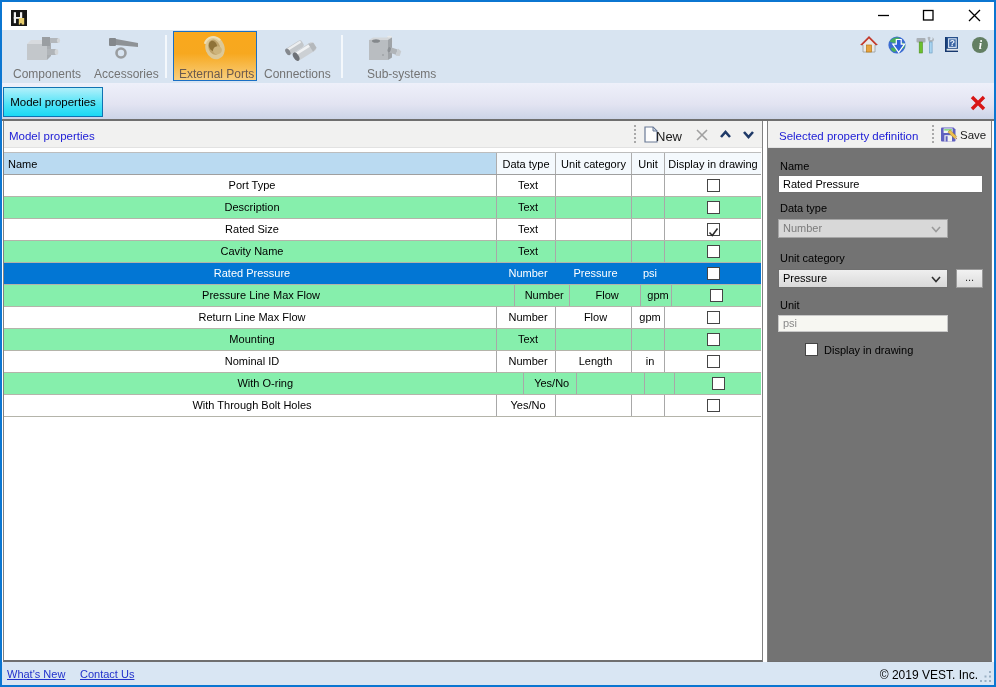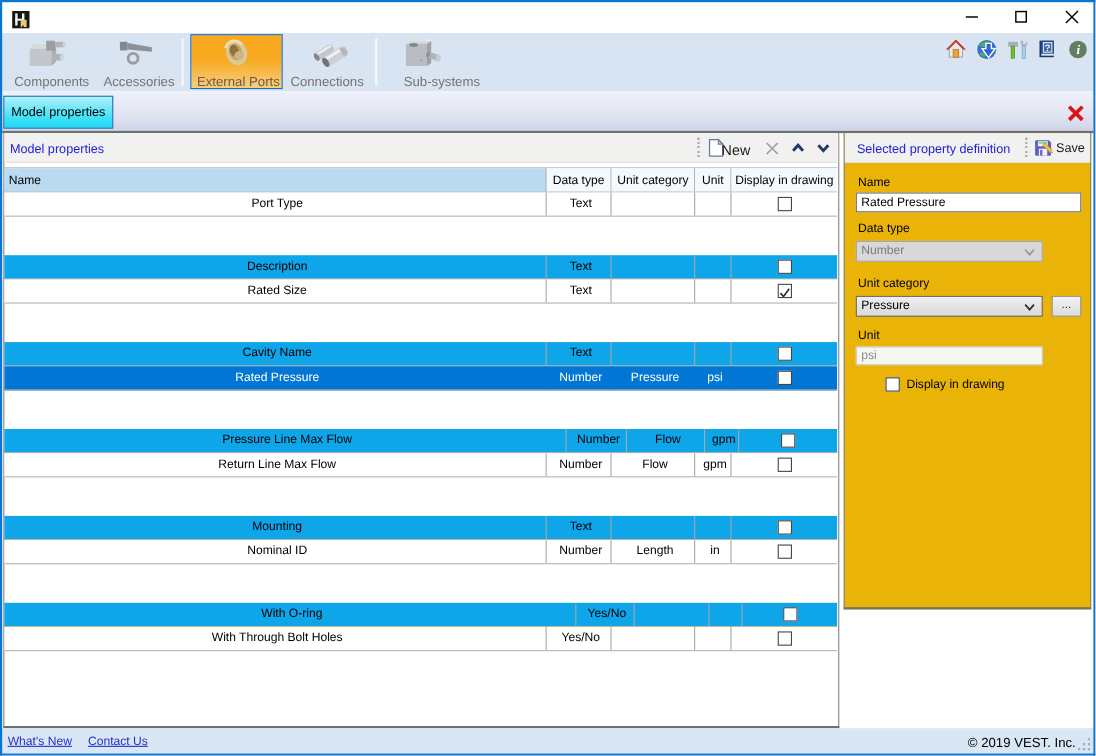--- a/index.html
+++ b/index.html
@@ -14,32 +14,32 @@
 
 #toolbar { left:2px; top:30px; width:992px; height:53px; background:#d8e4f1; }
 .tlabel { position:absolute; top:37px; font-size:12px; color:#737373; white-space:nowrap; }
 .tsep { position:absolute; top:5px; width:1.5px; height:43px; background:#f4f8fc; }
 
 #tabstrip { left:2px; top:83px; width:992px; height:38px; background:linear-gradient(#eef0fa,#e3e4f2 55%,#c9d2e6); }
 #tabline { left:2px; top:119px; width:992px; height:2px; background:#6f6f6f; }
 #tab { left:1px; top:4px; width:100px; height:30px; background:linear-gradient(#b2f0fb,#4ce3f7 60%,#1bd9f5); border:1px solid #1173b2; font-size:11.5px; color:#000; text-align:center; line-height:28px; }
 
 #lpanel { left:3px; top:121px; width:760px; height:541px; background:#fff; border:1px solid #828282; border-top:none; border-bottom:2px solid #6f6f6f; }
-#rpanel { left:767px; top:121px; width:225px; height:433px; background:#eab308; border:1px solid #828282; border-top:none; border-bottom:2px solid #6f6f6f; }
+#rpanel { left:767px; top:121px; width:225px; height:542px; background:#737373; border:1px solid #828282; border-top:none; border-bottom:2px solid #6f6f6f; }
 .phead { position:absolute; left:0; top:0; right:0; height:27px; background:#f1f1f0; border-bottom:1px solid #e2e2e2; }
 .ptitle { position:absolute; left:5px; top:9px; font-size:11.5px; color:#2121d6; }
 .dotsep { position:absolute; top:4px; width:2px; height:19px; background-image:repeating-linear-gradient(#a9a9a9 0 2px, transparent 2px 4px); }
 
 #tbl { position:absolute; left:0; top:31px; width:757px; font-size:11px; }
 .hrow { display:flex; height:23px; border-bottom:1px solid #9f9f9f; border-top:1px solid #bdbdbd; }
 .hc { border-right:1px solid #adadad; line-height:22px; text-align:center; color:#000; background:#f4f9fd; white-space:nowrap; overflow:hidden; }
 .trow { display:flex; height:22px; border-bottom:1px solid #b4b4aa;text-align:center; }
 .tc { border-right:1px solid #a8a8a8; line-height:21px; padding-left:4px; white-space:nowrap; overflow:hidden; }
 .w { background:#fff; }
-.y { background:#0ea5e9;margin-top:35px; }
+.y { background:#86efac; }
 .sel { background:#0276d4; color:#fff; }
 .sel .tc { border-right-color:#0276d4; }
 .cbc { display:flex; align-items:center; justify-content:center; padding-left:0; }
 .cb { width:13px; height:13px; background:#fff; border:1px solid #454545; }
 
 .flabel { position:absolute; font-size:11px; color:#000; }
 .finput { position:absolute; font-size:11px; line-height:16px; padding-left:4px; }
 
 #statusbar { left:2px; top:662px; width:992px; height:23px; background:#d9e6f3; font-size:11px; }
 .slink { position:absolute; top:6px; color:#2231cc; text-decoration:underline; }

